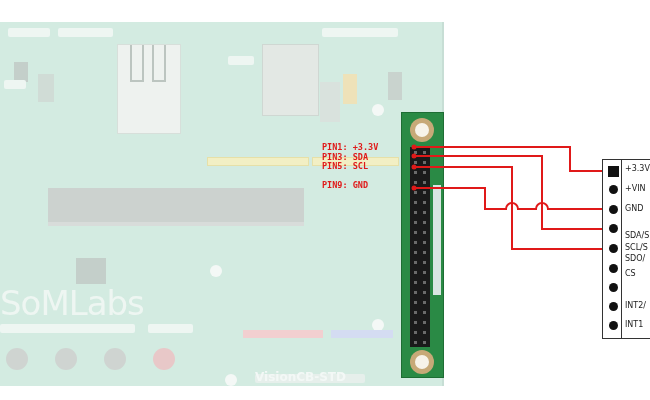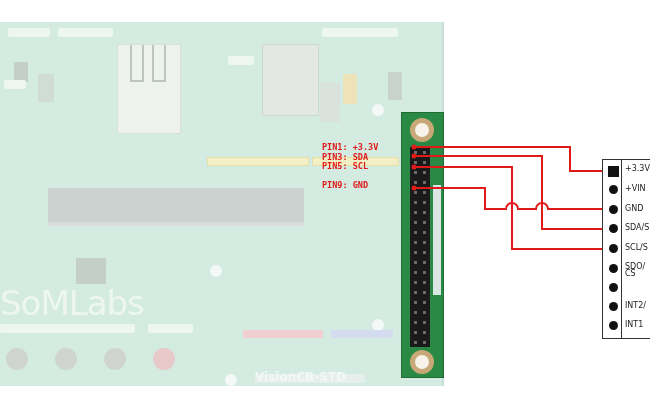--- a/index.html
+++ b/index.html
@@ -163,18 +163,18 @@
 <div class="pad" style="top:224px"></div>
 <div class="pad" style="top:244px"></div>
 <div class="pad" style="top:264px"></div>
 <div class="pad" style="top:283px"></div>
 <div class="pad" style="top:302px"></div>
 <div class="pad" style="top:321px"></div>
 
 <div class="pad-label" style="top:164px">+3.3V</div>
 <div class="pad-label" style="top:184px">+VIN</div>
 <div class="pad-label" style="top:204px">GND</div>
-<div class="pad-label" style="top:223px">SDA/S</div>
+<div class="pad-label" style="top:231px">SDA/S</div>
 <div class="pad-label" style="top:243px">SCL/S</div>
-<div class="pad-label" style="top:262px">SDO/</div>
+<div class="pad-label" style="top:254px">SDO/</div>
 <div class="pad-label" style="top:269px">CS</div>
 <div class="pad-label" style="top:301px">INT2/</div>
 <div class="pad-label" style="top:320px">INT1</div>
 
 </body></html>

